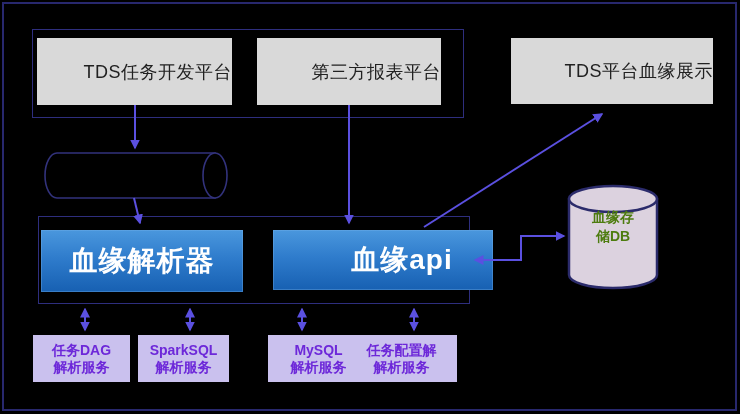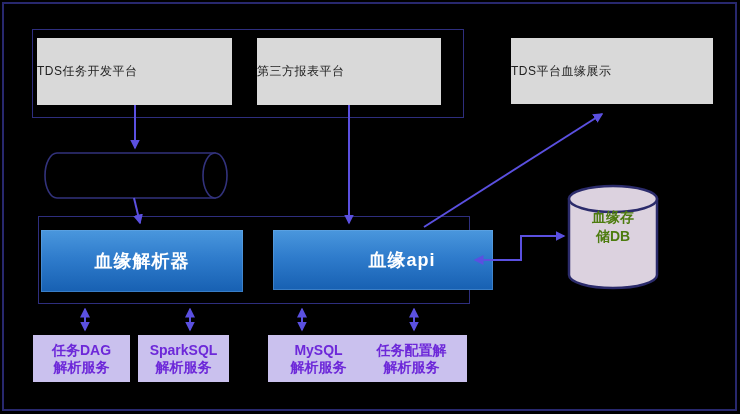--- a/index.html
+++ b/index.html
@@ -11,44 +11,44 @@
     position:absolute;left:2px;top:2px;width:731px;height:405px;
     border:2px solid #28286e;pointer-events:none;
   }
   .group-box{
     position:absolute;border:1.5px solid #2e2e7e;background:transparent;
   }
   .top-group{left:32px;top:29px;width:430px;height:87px;}
   .core-group{left:38px;top:216px;width:430px;height:86px;z-index:1;}
   .platform-box{
     position:absolute;background:#d9d9d9;color:#212121;
-    display:flex;align-items:center;justify-content:flex-start;
-    font-size:12px;letter-spacing:0.5px;z-index:2;
+    display:flex;align-items:center;justify-content:flex-end;
+    font-size:18px;letter-spacing:0.5px;z-index:2;
   }
   .pb1{left:37px;top:38px;width:195px;height:67px;}
   .pb2{left:257px;top:38px;width:184px;height:67px;}
   .pb3{left:511px;top:38px;width:202px;height:66px;}
   .core-box{
     position:absolute;z-index:2;
     background:linear-gradient(to bottom,#4a97dd 0%,#2f7ccc 45%,#1760b2 100%);
-    color:#ffffff;font-size:18px;font-weight:bold;letter-spacing:1px;
+    color:#ffffff;font-size:28px;font-weight:bold;letter-spacing:1px;
     display:flex;align-items:center;justify-content:center;
     box-shadow:inset 0 0 0 1px rgba(120,180,235,0.35);
   }
   .cb1{left:41px;top:230px;width:202px;height:62px;}
   .cb2{left:273px;top:230px;width:182px;height:60px;padding-left:38px;}
   .svc-box{
     position:absolute;background:#cac1ee;color:#6d28d9;z-index:2;
     display:flex;flex-direction:column;align-items:center;justify-content:center;
     font-size:14px;font-weight:bold;line-height:17px;text-align:center;
   }
   .sv1{left:33px;top:335px;width:97px;height:47px;}
   .sv2{left:138px;top:335px;width:91px;height:47px;}
   .sv3{left:249px;top:335px;width:101px;height:47px;margin-left:19px;}
-  .sv4{left:356px;top:335px;width:111px;height:47px;}
+  .sv4{left:346px;top:335px;width:111px;height:47px;}
   .db-label{
     position:absolute;left:569px;top:208px;width:88px;z-index:4;
     color:#4d7c0f;font-size:14px;font-weight:bold;line-height:19px;
     text-align:center;
   }
   svg.overlay{position:absolute;left:0;top:0;z-index:3;pointer-events:none;}
 </style>
 </head>
 <body>
 

